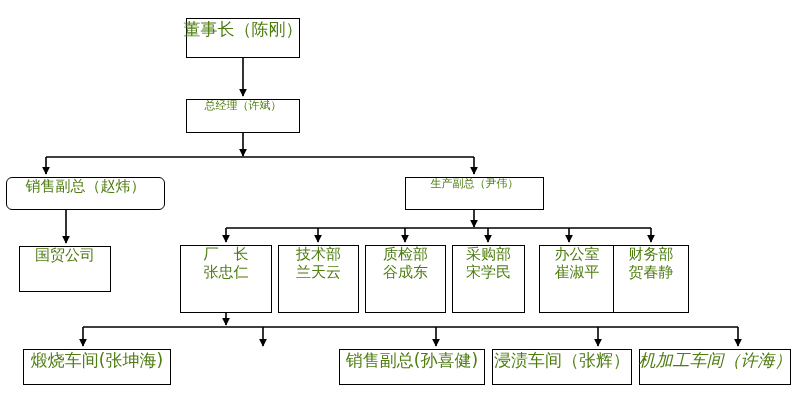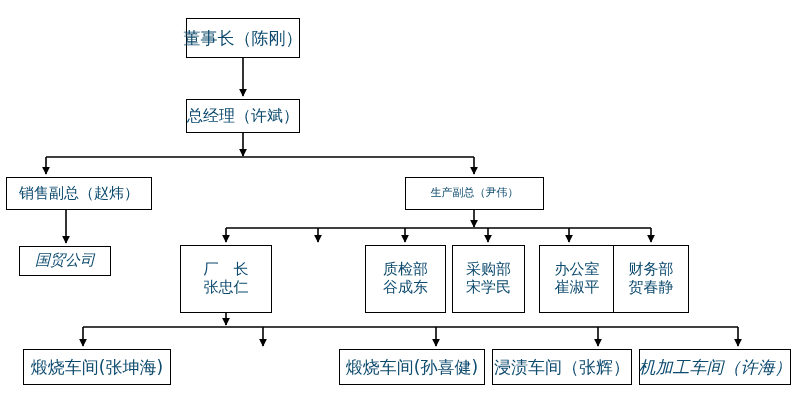--- a/index.html
+++ b/index.html
@@ -24,33 +24,32 @@
     pointer-events: none;
   }
   .node {
     position: absolute;
     box-sizing: border-box;
     border: 1px solid #000000;
     background: #ffffff;
     display: flex;
     flex-direction: column;
     align-items: center;
-    justify-content: center;
     line-height: 1.18;
-    color: #0c4a6e;
+    color: #4d7c0f;
     white-space: nowrap;
   }
   .node .line {
     display: block;
   }
   .n-chair   { left: 186px; top: 18px;  width: 114px; height: 40px; font-size: 17px; }
-  .n-gm      { left: 186px; top: 99px;  width: 114px; height: 34px; font-size: 16px; }
-  .n-sales   { left: 6px;   top: 177px; width: 146px; height: 33px; font-size: 15px; }
+  .n-gm      { left: 186px; top: 99px;  width: 114px; height: 34px; font-size: 11px; }
+  .n-sales   { left: 6px;   top: 177px; width: 159px; height: 33px; font-size: 15px; border-radius: 6px; }
   .n-prod    { left: 405px; top: 177px; width: 139px; height: 33px; font-size: 11px; }
-  .n-guomao  { left: 19px;  top: 246px; width: 92px;  height: 30px; font-size: 15px; font-style: italic; }
+  .n-guomao  { left: 19px;  top: 246px; width: 92px;  height: 46px; font-size: 15px; }
 
   .n-dept    { top: 245px; height: 68px; font-size: 15px; }
   .d-1 { left: 180px; width: 92px; }
   .d-2 { left: 278px; width: 81px; }
   .d-3 { left: 365px; width: 81px; }
   .d-4 { left: 452px; width: 73px; }
   .d-5 { left: 539px; width: 76px; }
   .d-6 { left: 613px; width: 76px; }
 
   .n-shop    { top: 349px; height: 36px; font-size: 17px; }
@@ -130,20 +129,24 @@
   </div>
 
   <div class="node n-guomao">
     <span class="line">国贸公司</span>
   </div>
 
   <div class="node n-dept d-1">
     <span class="line">厂　长</span>
     <span class="line">张忠仁</span>
   </div>
+  <div class="node n-dept d-2">
+    <span class="line">技术部</span>
+    <span class="line">兰天云</span>
+  </div>
   <div class="node n-dept d-3">
     <span class="line">质检部</span>
     <span class="line">谷成东</span>
   </div>
   <div class="node n-dept d-4">
     <span class="line">采购部</span>
     <span class="line">宋学民</span>
   </div>
   <div class="node n-dept d-5">
     <span class="line">办公室</span>
@@ -151,21 +154,21 @@
   </div>
   <div class="node n-dept d-6">
     <span class="line">财务部</span>
     <span class="line">贺春静</span>
   </div>
 
   <div class="node n-shop s-1">
     <span class="line">煅烧车间(张坤海)</span>
   </div>
   <div class="node n-shop s-3">
-    <span class="line">煅烧车间(孙喜健)</span>
+    <span class="line">销售副总(孙喜健)</span>
   </div>
   <div class="node n-shop s-4">
     <span class="line">浸渍车间（张辉）</span>
   </div>
   <div class="node n-shop s-5">
     <span class="line">机加工车间（许海）</span>
   </div>
 
 </div>
 

